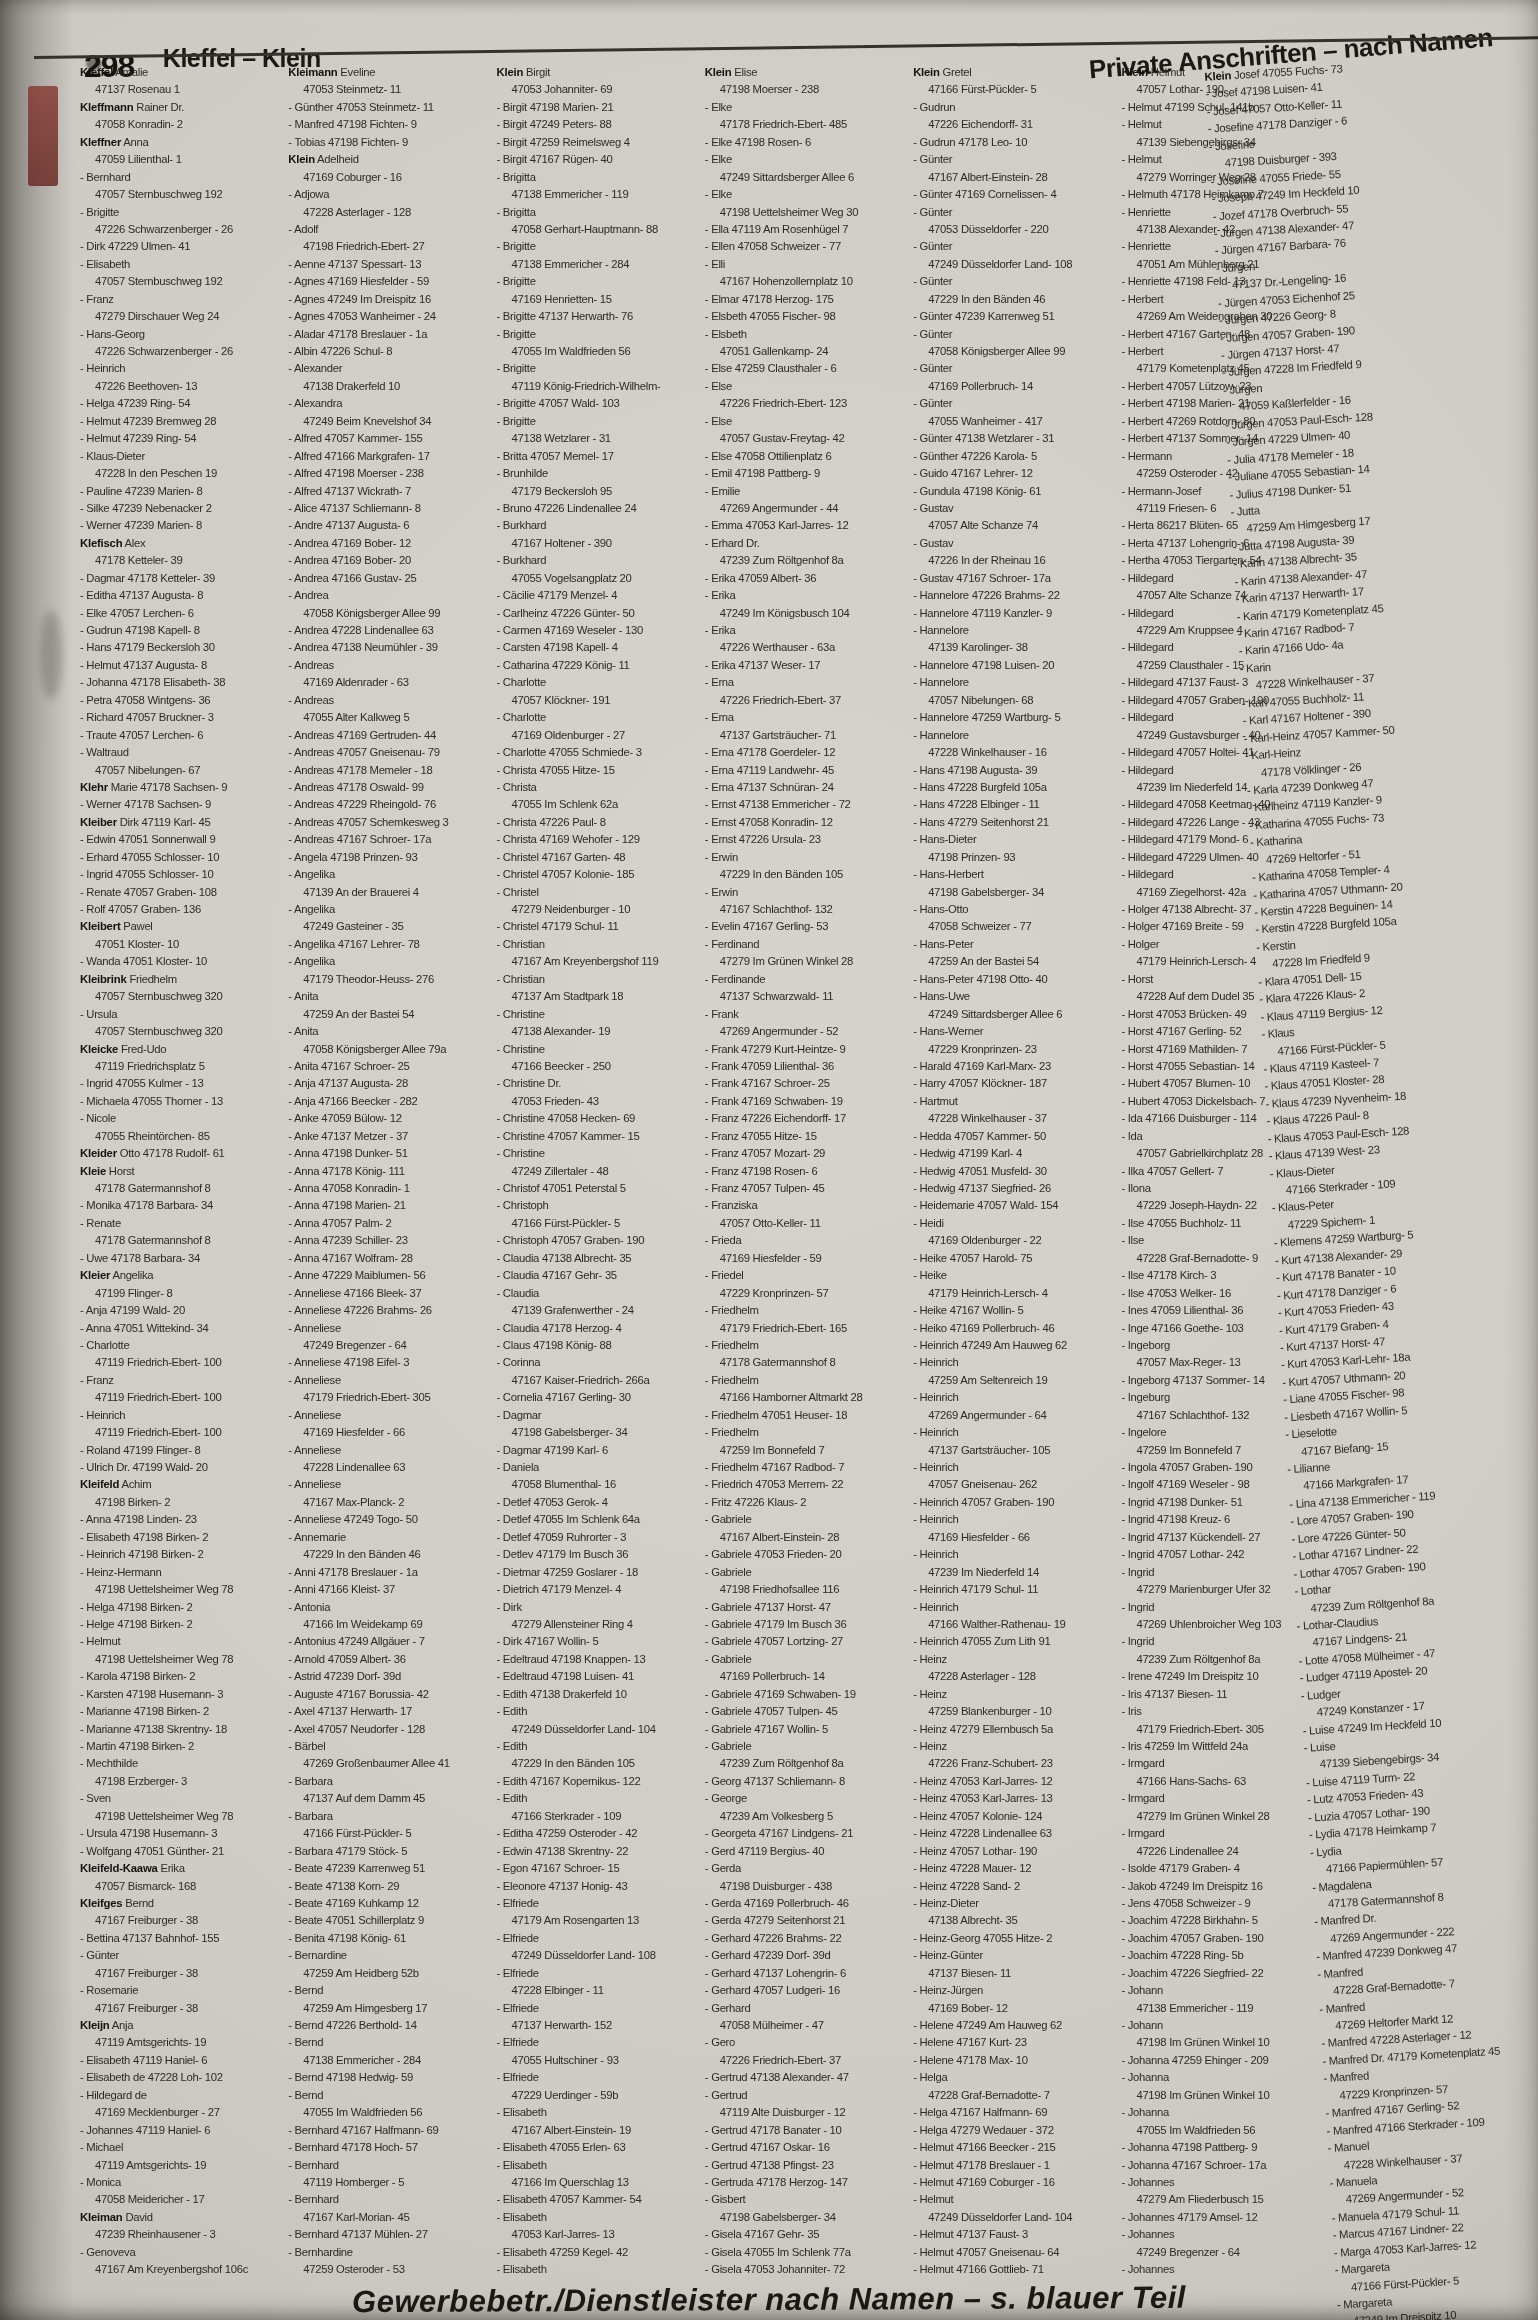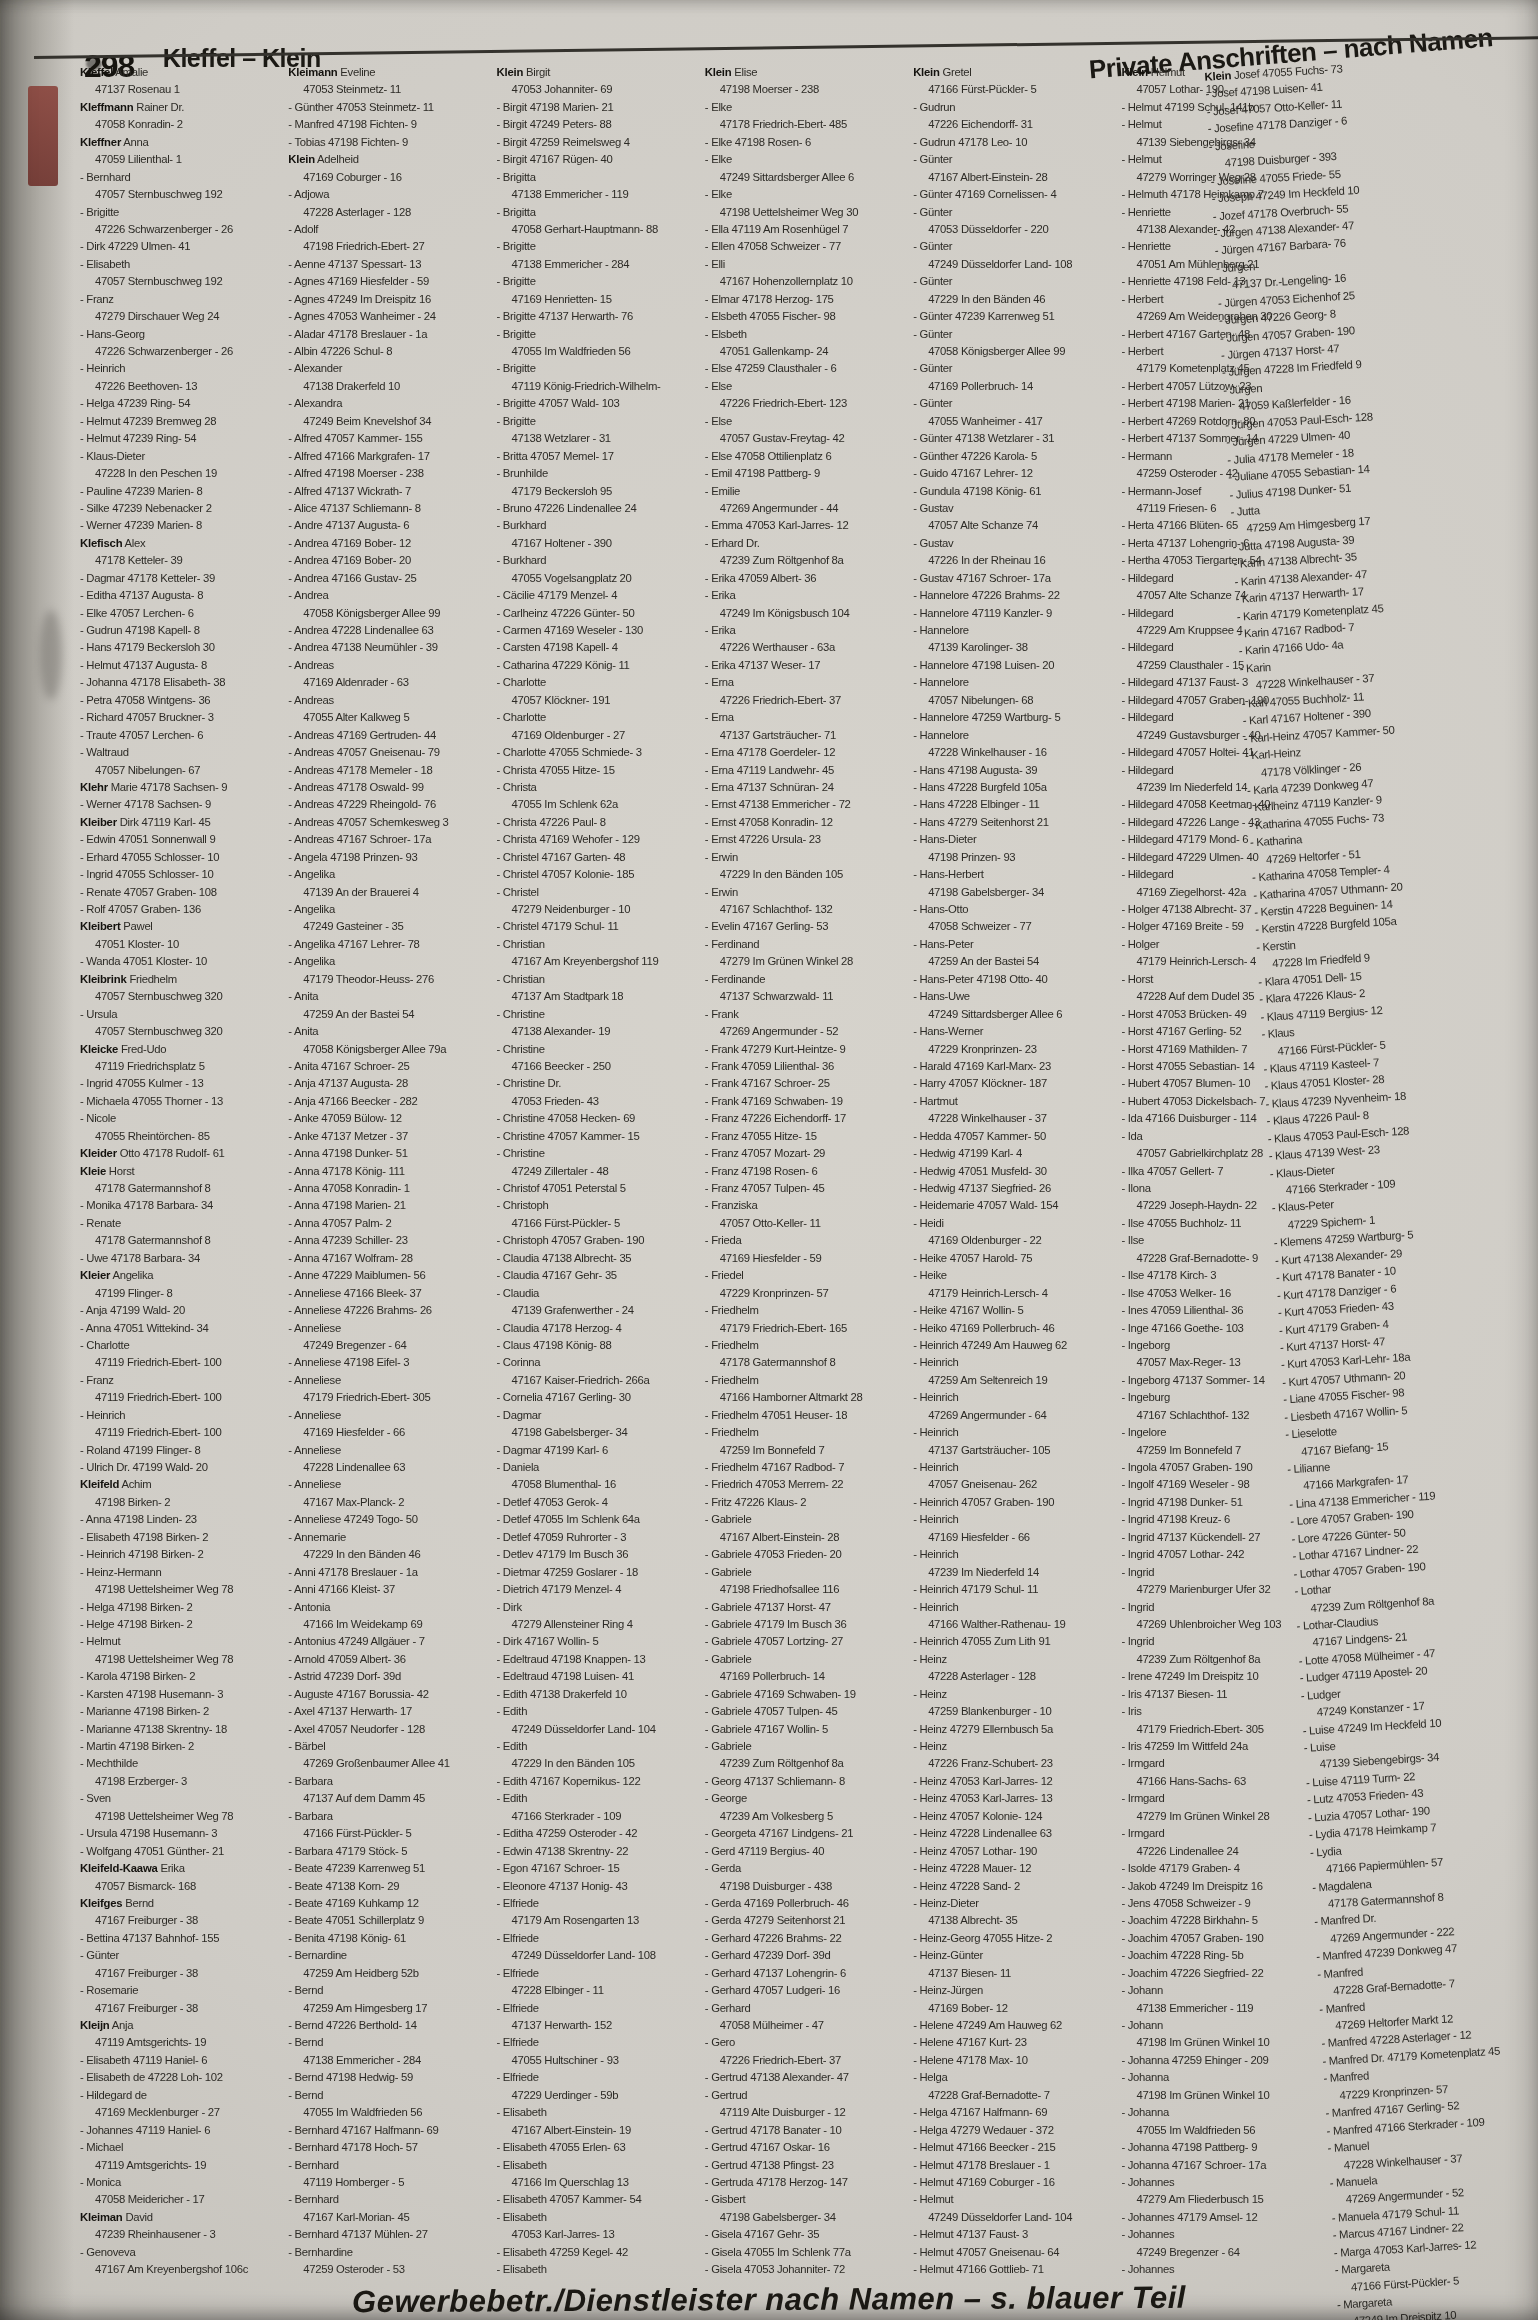--- a/index.html
+++ b/index.html
@@ -727,21 +727,21 @@
         <div class="ln">- Herbert</div>
         <div class="ln ind">47179 Kometenplatz 45</div>
         <div class="ln">- Herbert 47057 Lützow- 23</div>
         <div class="ln">- Herbert 47198 Marien- 21</div>
         <div class="ln">- Herbert 47269 Rotdorn- 80</div>
         <div class="ln">- Herbert 47137 Sommer- 14</div>
         <div class="ln">- Hermann</div>
         <div class="ln ind">47259 Osteroder - 42</div>
         <div class="ln">- Hermann-Josef</div>
         <div class="ln ind">47119 Friesen- 6</div>
-        <div class="ln">- Herta 47166 Blüten- 65</div>
+        <div class="ln">- Herta 86217 Blüten- 65</div>
         <div class="ln">- Herta 47137 Lohengrin- 6</div>
         <div class="ln">- Hertha 47053 Tiergarten- 54</div>
         <div class="ln">- Hildegard</div>
         <div class="ln ind">47057 Alte Schanze 74</div>
         <div class="ln">- Hildegard</div>
         <div class="ln ind">47229 Am Kruppsee 4</div>
         <div class="ln">- Hildegard</div>
         <div class="ln ind">47259 Clausthaler - 15</div>
         <div class="ln">- Hildegard 47137 Faust- 3</div>
         <div class="ln">- Hildegard 47057 Graben- 190</div>

